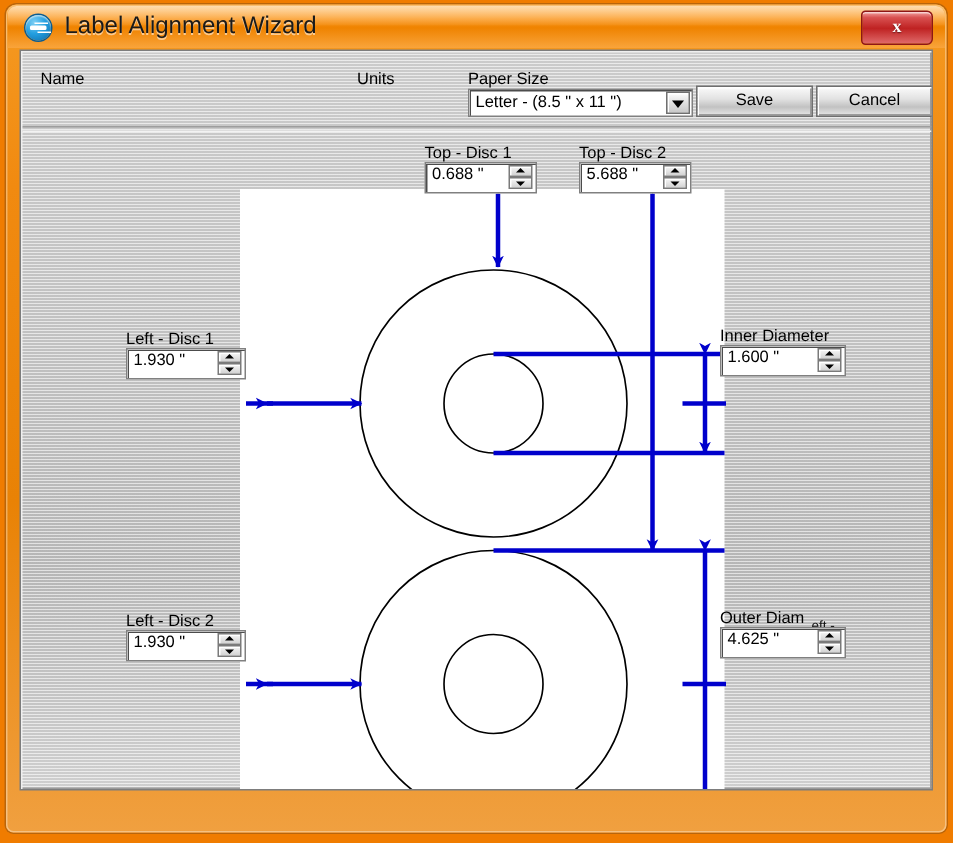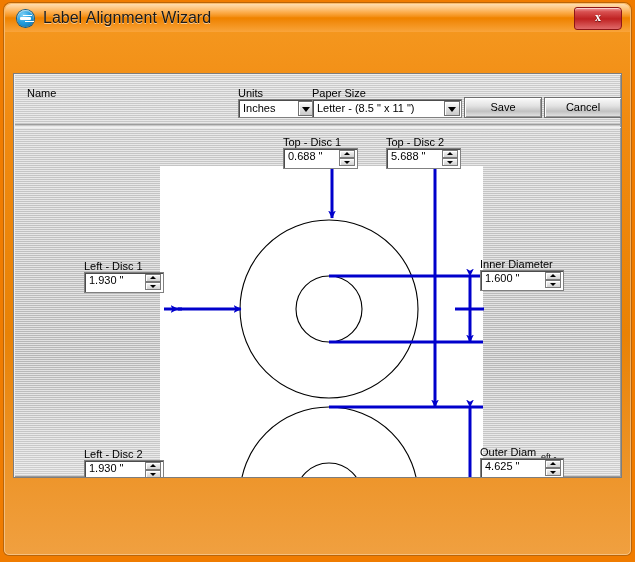--- a/index.html
+++ b/index.html
@@ -64,31 +64,30 @@
   }
   .close-btn .x{
     position:absolute;left:0;top:0;width:100%;height:100%;
     line-height:19px;text-align:center;color:#fff;font-size:12px;font-weight:bold;
     font-family:"Liberation Serif", serif;
     text-shadow:0 1px 1px rgba(0,0,0,.5);
   }
 
   
   .client{
-    position:absolute;left:9px;top:30px;width:609px;height:405px;
+    position:absolute;left:9px;top:30px;width:609px;height:494px;
     background:
       repeating-linear-gradient(180deg,
         rgba(255,255,255,0.55) 0px, rgba(255,255,255,0.55) 1px,
         rgba(0,0,0,0.035) 1px, rgba(0,0,0,0.035) 2px),
       linear-gradient(180deg,#d2d2d2 0%,#c8c8c8 40%,#bdbdbd 70%,#d6d6d6 100%);
     border:1px solid #7d7d7d;
     box-shadow:inset 1px 1px 0 #efefef, inset -1px -1px 0 #9a9a9a;
     box-sizing:border-box;
     overflow:hidden;
-    margin-top:40px;
   }
 
   
   .field-label{
     position:absolute;font-size:11px;color:#000;white-space:nowrap;line-height:12px;
   }
   .txtbox{
     position:absolute;
     background:#ffffff;
     border:1px solid #808080;
@@ -185,24 +184,20 @@
     <div class="close-btn">
       <div class="x">x</div>
     </div>
   </div>
 
   <div class="client">
 
     <div class="field-label" style="left:13px;top:13px;">Name</div>
 
     <div class="field-label" style="left:224px;top:13px;">Units</div>
-    <div class="combo" style="left:224px;top:25px;width:78px;height:19px;">
-      <span class="cval">Inches</span>
-      <span class="arrow"></span>
-    </div>
 
     <div class="field-label" style="left:298px;top:13px;">Paper Size</div>
     <div class="combo" style="left:298px;top:25px;width:150px;height:19px;">
       <span class="cval">Letter - (8.5 " x 11 ")</span>
       <span class="arrow"></span>
     </div>
 
     <div class="btn" style="left:450px;top:23px;width:78px;height:21px;line-height:19px;">
       <span>Save</span>
     </div>

